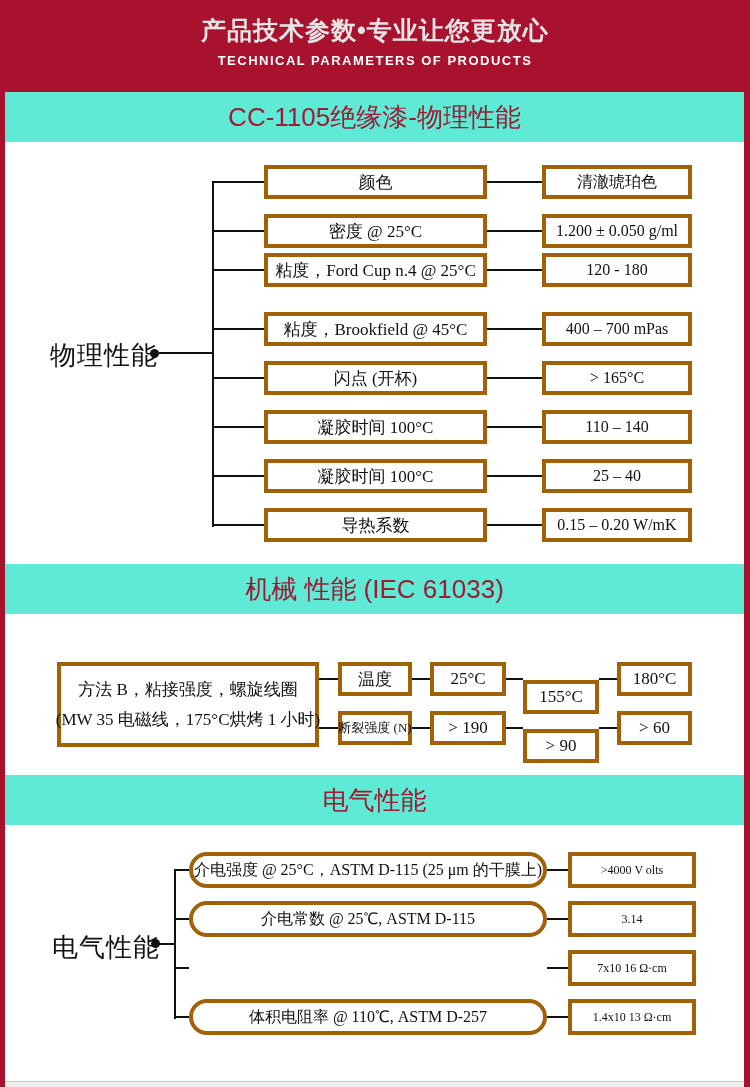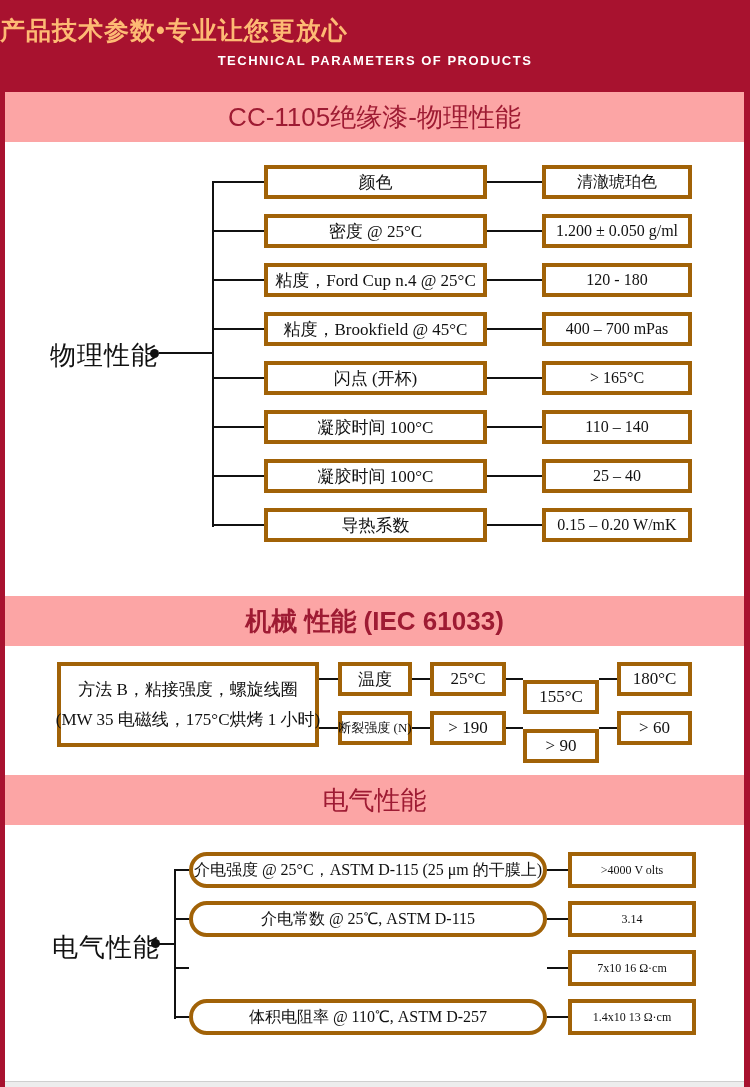--- a/index.html
+++ b/index.html
@@ -4,34 +4,34 @@
 <style>
   html,body{margin:0;padding:0;background:#fff;}
   .page{
     position:relative;width:750px;height:1087px;margin:0 auto;
     background:#ffffff;overflow:hidden;
     font-family:"Liberation Sans","DejaVu Sans",sans-serif;
     color:#111;
   }
   
   .hdr{position:absolute;left:0;top:0;width:750px;height:92px;background:#A8122F;}
-  .hdr-title{position:absolute;left:0;top:14px;width:750px;
-    color:#fdba74;font-size:25px;font-weight:bold;letter-spacing:1px;}
+  .hdr-title{position:absolute;left:0;top:14px;width:750px;text-align:center;
+    color:#e5e5e5;font-size:25px;font-weight:bold;letter-spacing:1px;}
   .hdr-sub{position:absolute;left:0;top:53px;width:750px;text-align:center;
     color:#fff;font-size:13px;font-weight:bold;letter-spacing:1.5px;}
   
   .side-l{position:absolute;left:0;top:92px;width:5px;height:995px;background:#A8122F;}
   .side-r{position:absolute;left:744px;top:92px;width:6px;height:995px;background:#A8122F;}
   .bottom-strip{position:absolute;left:5px;top:1081px;width:739px;height:6px;
     background:#ededed;border-top:1px solid #cfcfcf;box-sizing:border-box;}
   
-  .banner{position:absolute;left:5px;width:739px;height:50px;background:#fca5a5;
+  .banner{position:absolute;left:5px;width:739px;height:50px;background:#5eead4;
     color:#9E1B33;font-size:26px;line-height:50px;text-align:center;}
   .banner-1{top:92px;}
-  .banner-2{top:596px;font-weight:bold;}
+  .banner-2{top:564px;}
   .banner-3{top:775px;}
   
   .box{position:absolute;box-sizing:border-box;border:4px solid #a16207;background:#fff;
     display:flex;align-items:center;justify-content:center;white-space:nowrap;
     font-size:17px;font-family:Liberation Serif, serif;}
   .hline{position:absolute;height:2px;background:#111;}
   .vline{position:absolute;width:2px;background:#111;}
   .dot{position:absolute;width:9px;height:9px;border-radius:50%;background:#111;}
   .grp-label{position:absolute;font-size:26px;color:#111;letter-spacing:1px;}
   
@@ -91,21 +91,21 @@
   <div class="row prow" style="top:214px;">
     <div class="hline stub"></div>
     <div class="box lbox">
         <span>密度 @ 25°C</span>
       </div>
     <div class="hline conn"></div>
     <div class="box vbox">
         <span>1.200 ± 0.050 g/ml</span>
       </div>
   </div>
-  <div class="row prow" style="top:263px;">
+  <div class="row prow" style="top:253px;">
     <div class="hline stub"></div>
     <div class="box lbox">
         <span>粘度，Ford Cup n.4 @ 25°C</span>
       </div>
     <div class="hline conn"></div>
     <div class="box vbox">
         <span>120 - 180</span>
       </div>
   </div>
   <div class="row prow" style="top:312px;">

